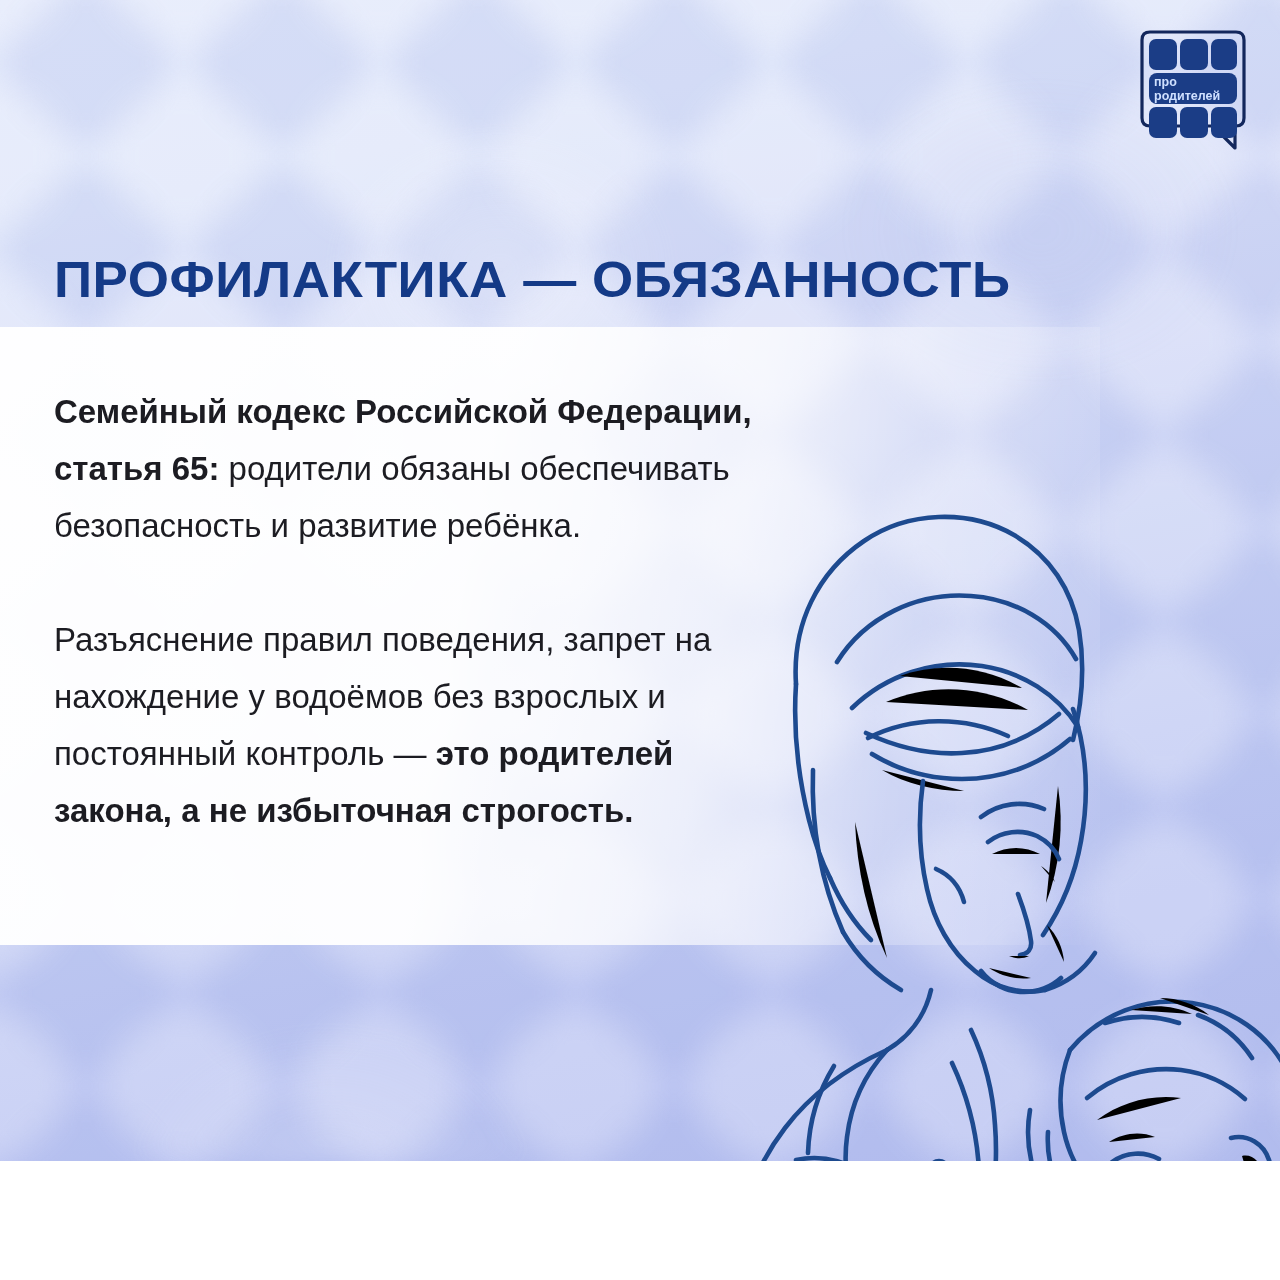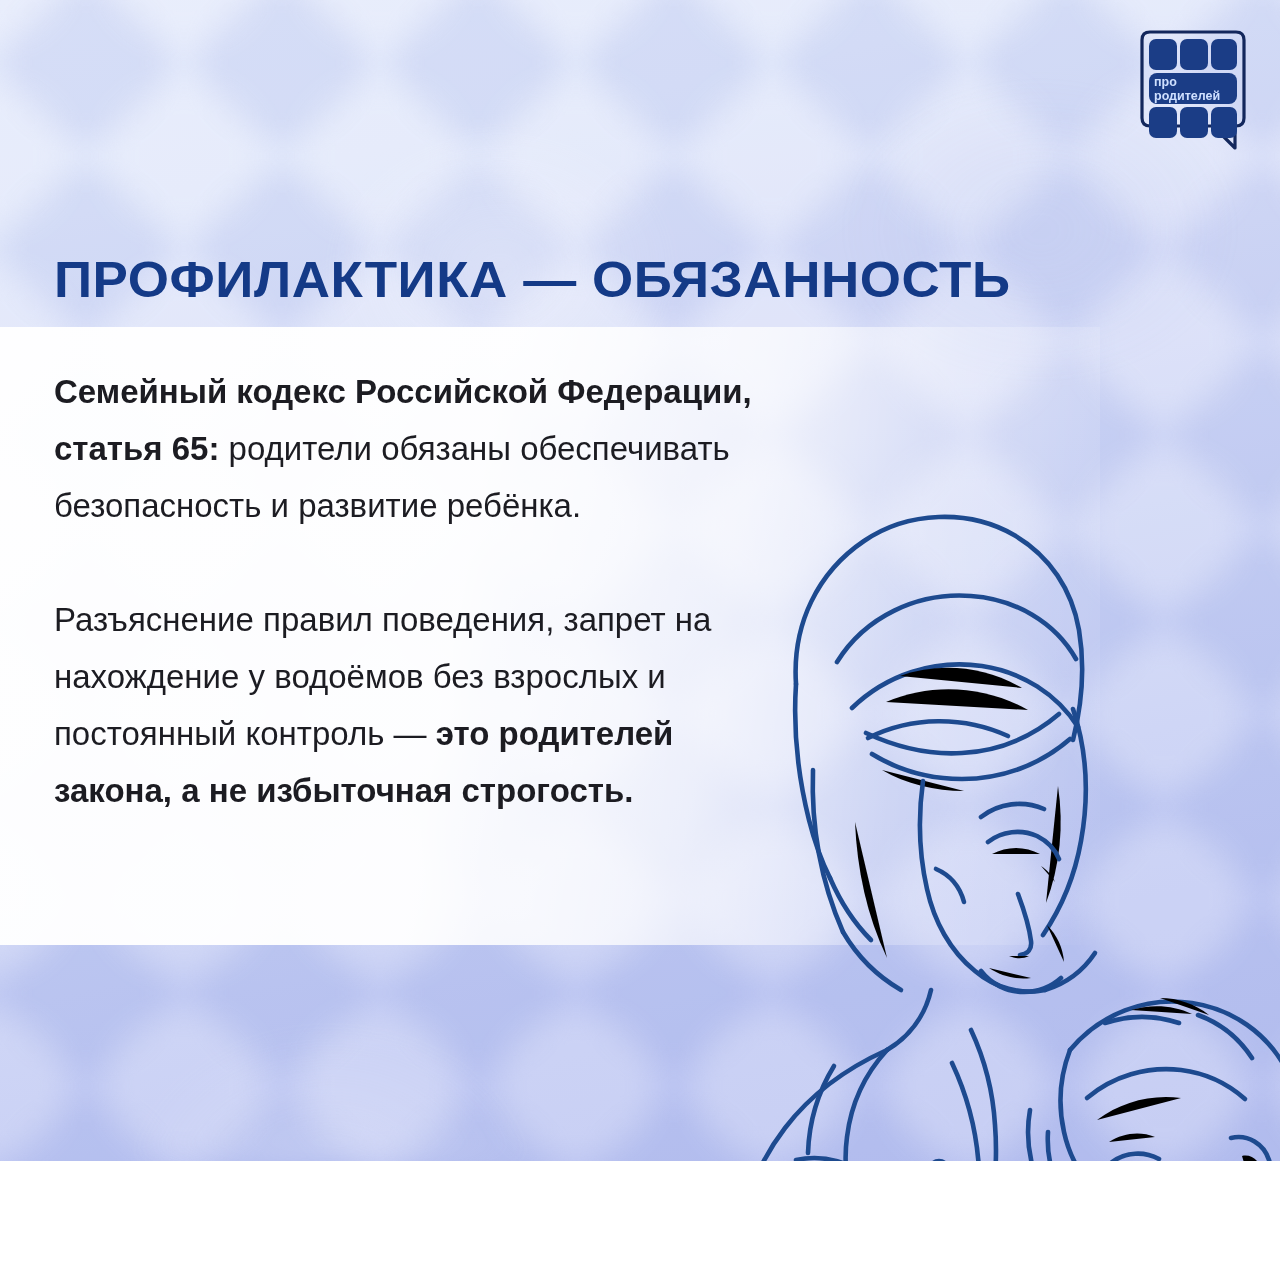--- a/index.html
+++ b/index.html
@@ -105,21 +105,21 @@
         rgba(255,255,255,.97) 0%,
         rgba(255,255,255,.96) 42%,
         rgba(255,255,255,.72) 64%,
         rgba(255,255,255,.30) 80%,
         rgba(255,255,255,0) 100%);
   }
 
   .card-body {
     position: absolute;
     left: 54px;
-    top: 36px;
+    top: 56px;
     width: 700px;
     color: #1c1c22;
     font-size: 33px;
     line-height: 57px;
   }
   .para { margin: 0; }
   .para + .para { margin-top: 57px; }
   .b { font-weight: 700; }
   .r { font-weight: 400; }
 

